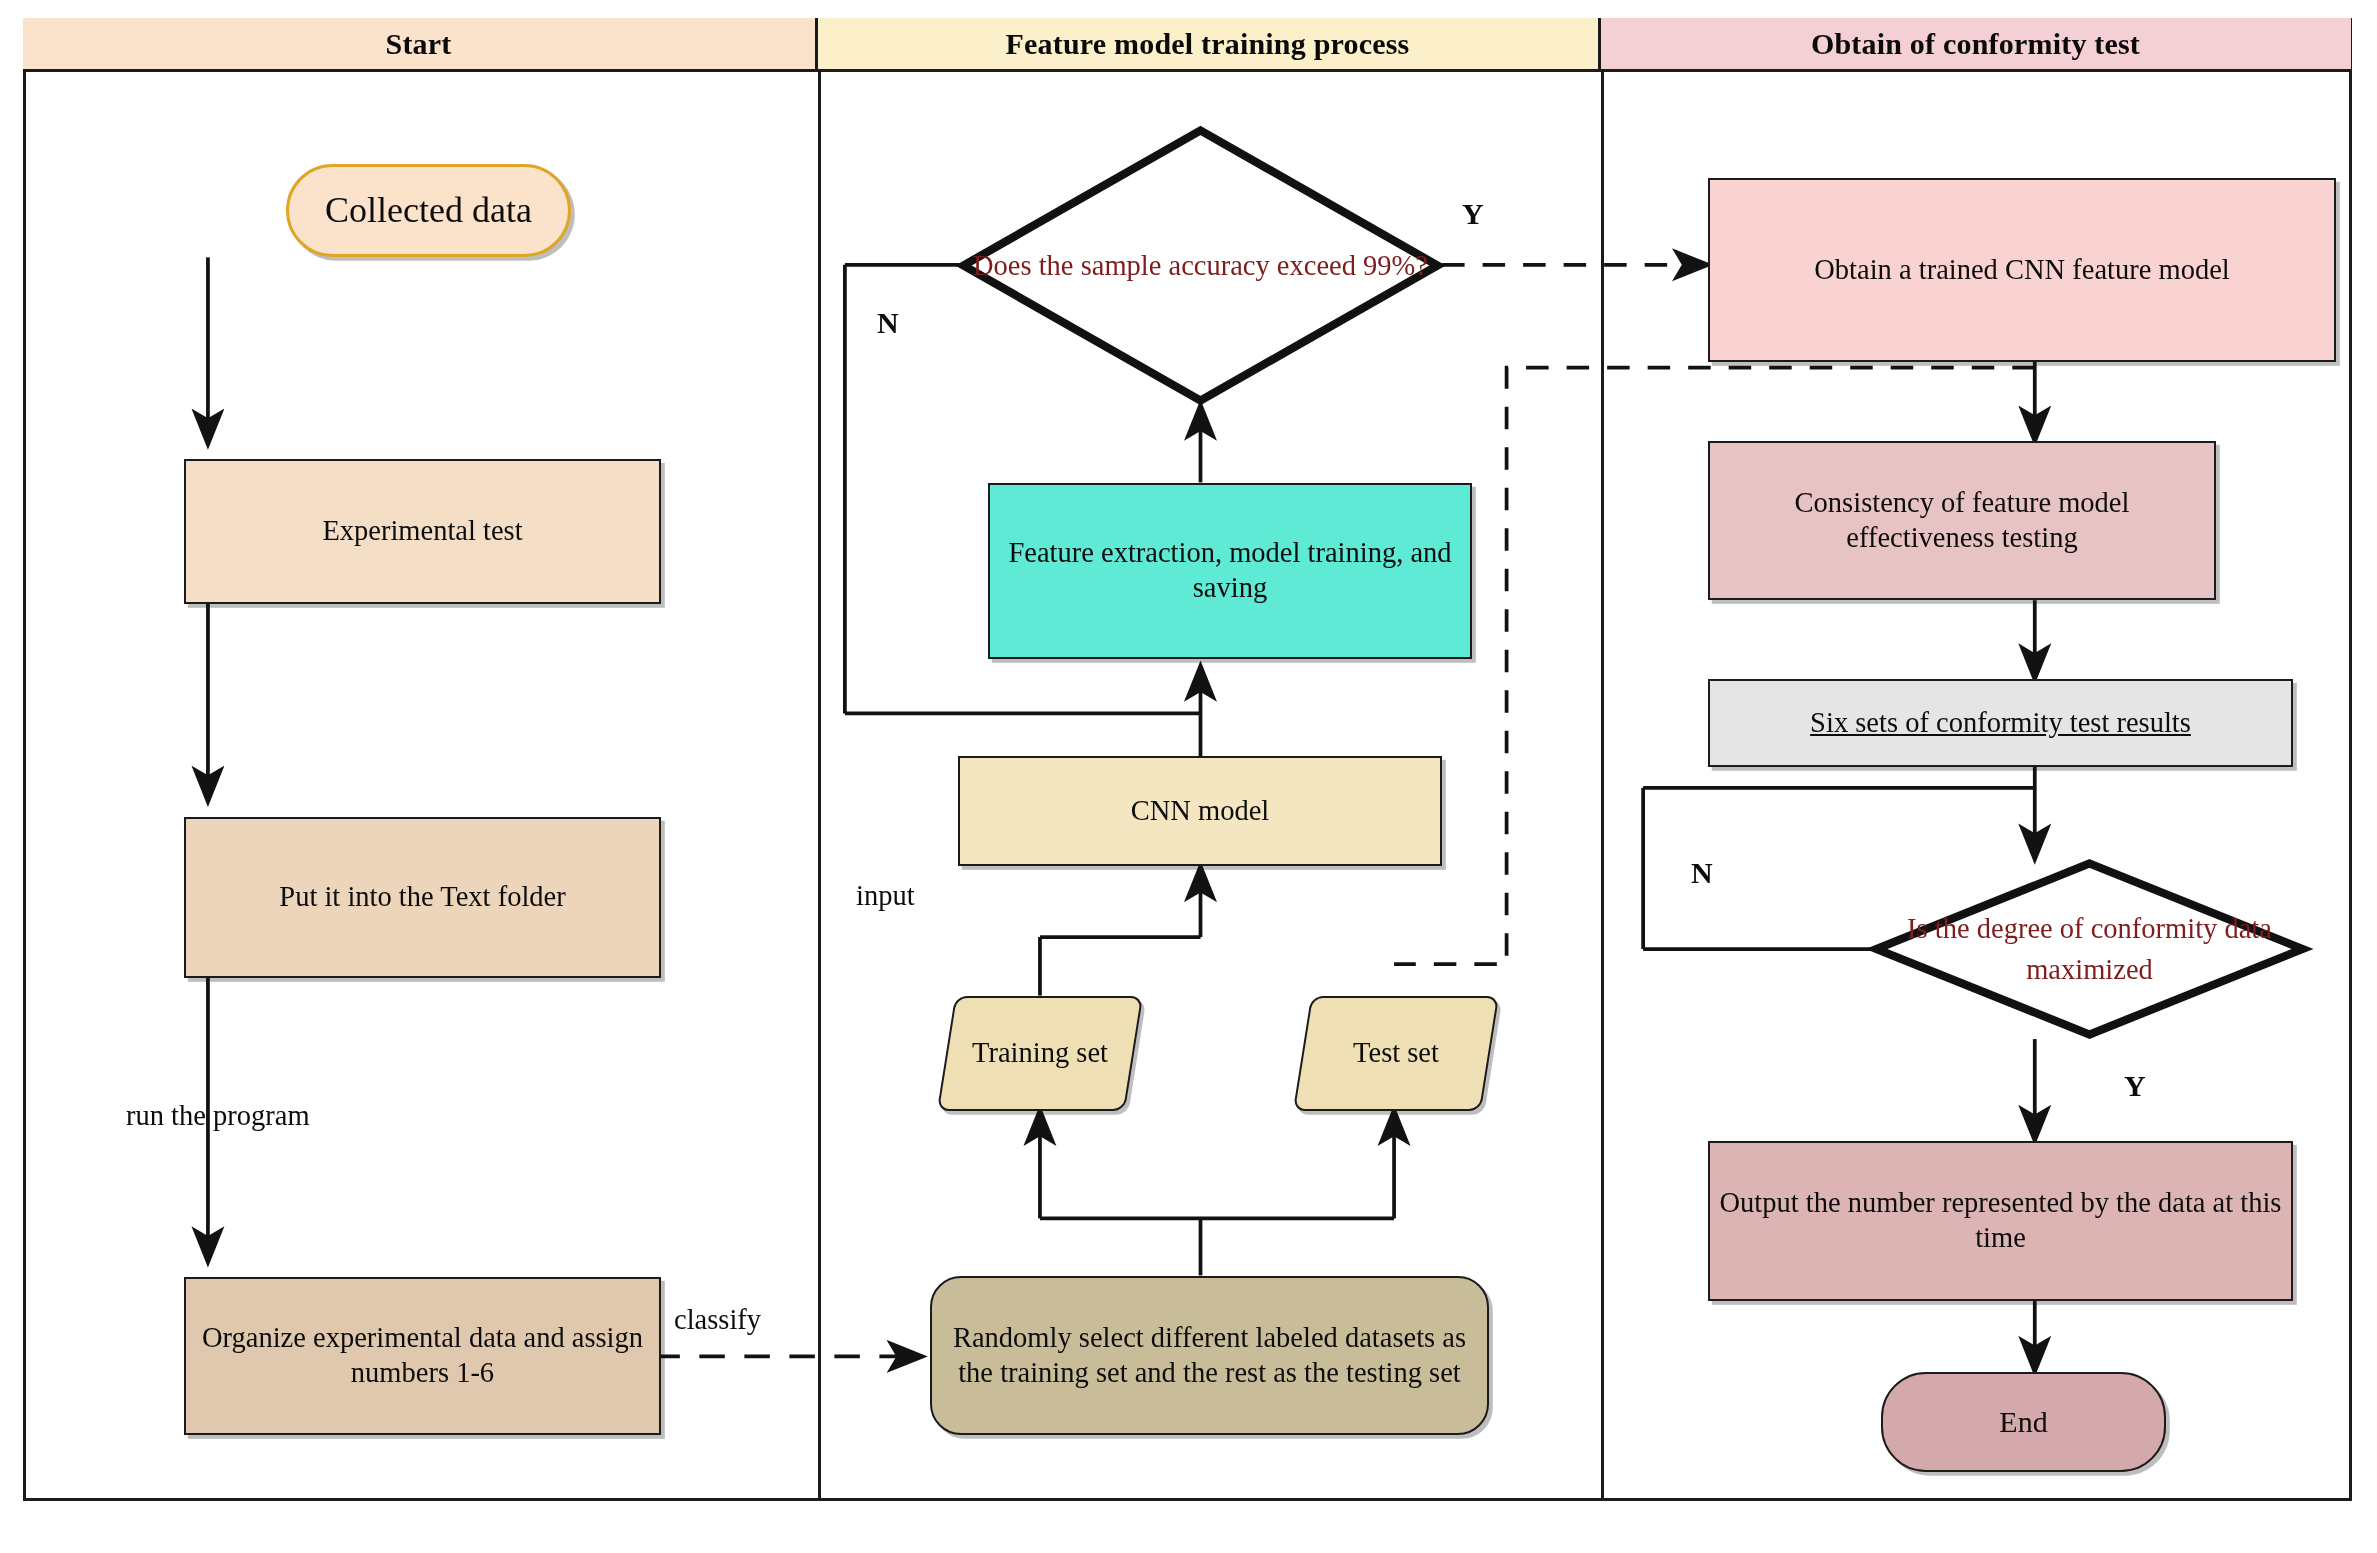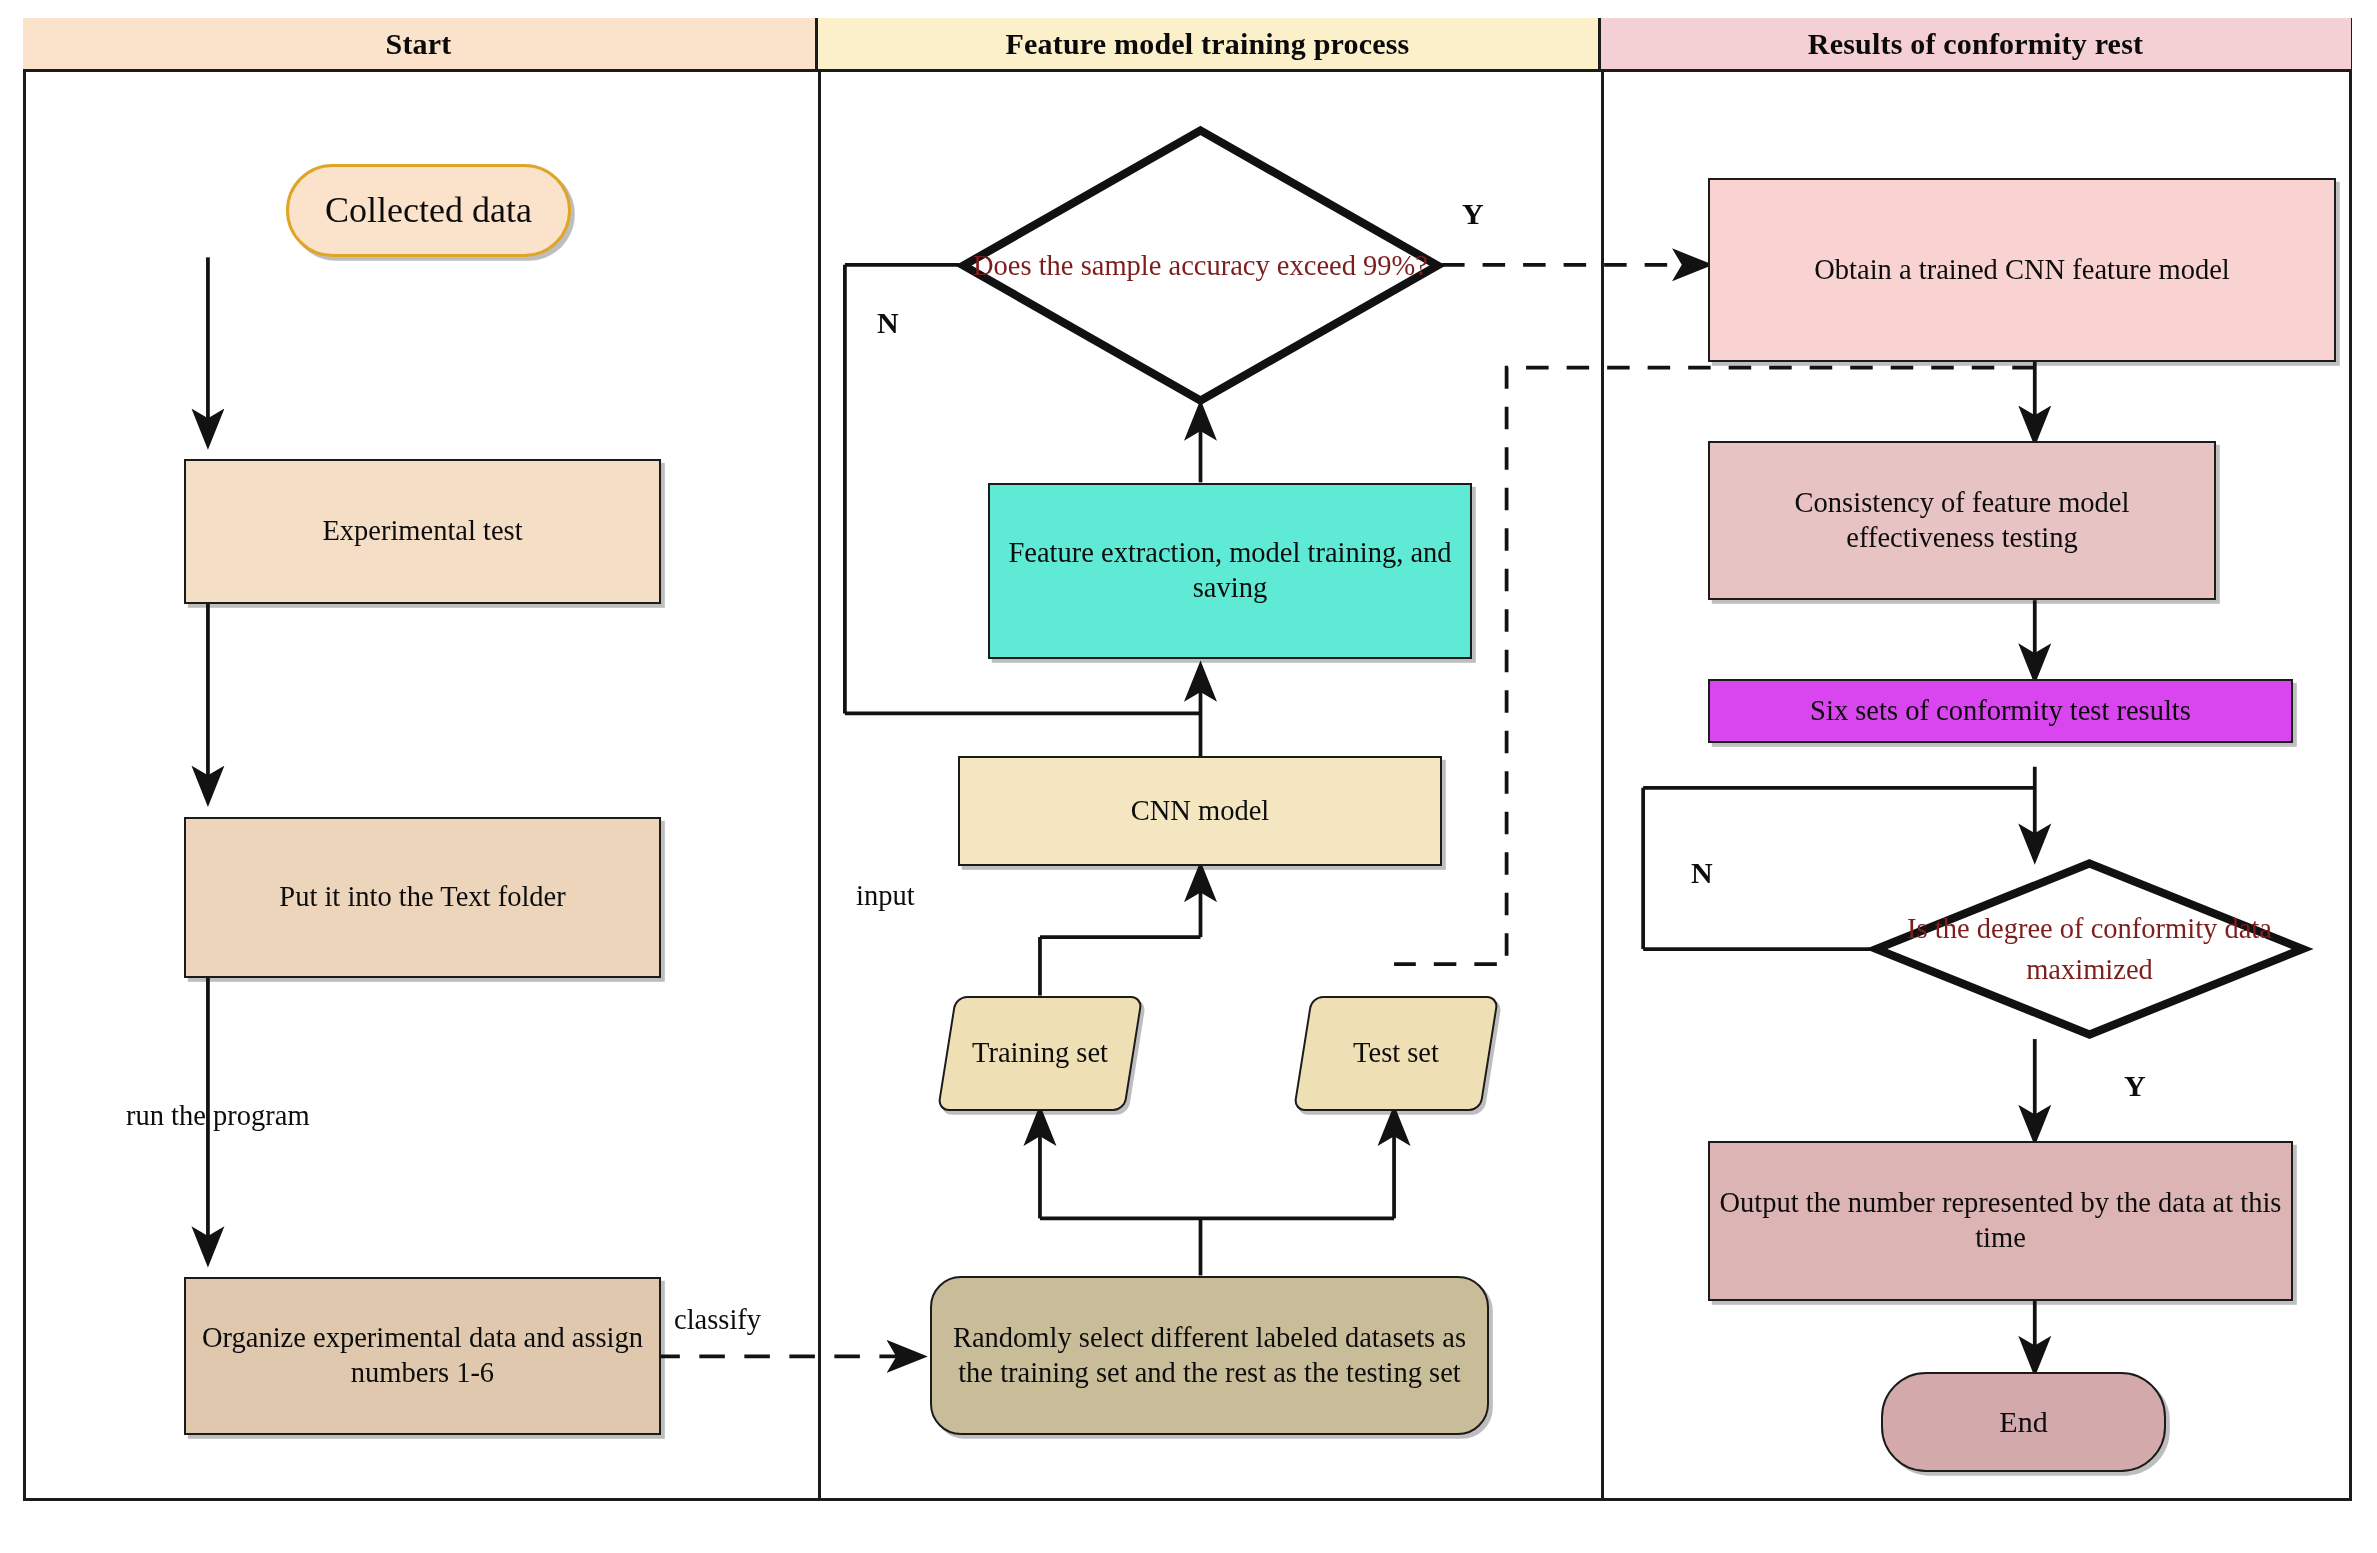--- a/index.html
+++ b/index.html
@@ -77,21 +77,21 @@
 
 <div id="stage">
 
   <div class="frame"></div>
   <div class="divider d1"></div>
   <div class="divider d2"></div>
 
   <div class="hdr-row">
     <div class="hdr c1">Start</div>
     <div class="hdr c2">Feature model training process</div>
-    <div class="hdr c3">Results of conformity rest</div>
+    <div class="hdr c3">Obtain of conformity test</div>
   </div>
 
   <svg class="wires" viewBox="0 0 3168 2070">
     <defs>
       <marker id="ah" markerWidth="13" markerHeight="13" refX="9.5" refY="5" orient="auto" markerUnits="strokeWidth">
         <path d="M0,0.6 L11,5 L0,9.4 L2.6,5 Z" fill="#121212"></path>
       </marker>
     </defs>
     <g stroke="#121212" stroke-width="5" fill="none">
 
@@ -195,21 +195,21 @@
   <div class="lbl" style="left:856px; top:880px;">input</div>
 
   <div class="node" style="left:1708px; top:178px; width:628px; height:184px; background:#F8D3D2;">
     <span>Obtain a trained CNN feature model</span>
   </div>
 
   <div class="node" style="left:1708px; top:441px; width:508px; height:159px; background:#E8C3C3;">
     <span>Consistency of feature model effectiveness testing</span>
   </div>
 
-  <div class="node" style="left:1708px; top:679px; width:585px; height:64px; background:#d946ef;">
+  <div class="node" style="left:1708px; top:679px; width:585px; height:88px; background:#e5e5e5;text-decoration:underline;">
     <span>Six sets of conformity test results</span>
   </div>
 
   <div class="diamond" style="left:1872px; top:859px; width:435px; height:180px;">
     <svg width="435" height="180" viewBox="0 0 580 240">
       <polygon points="290,6 574,120 290,234 6,120" fill="#FFFFFF" stroke="#111111" stroke-width="11"></polygon>
     </svg>
     <div class="dtext">Is the degree of conformity data maximized</div>
   </div>
 

